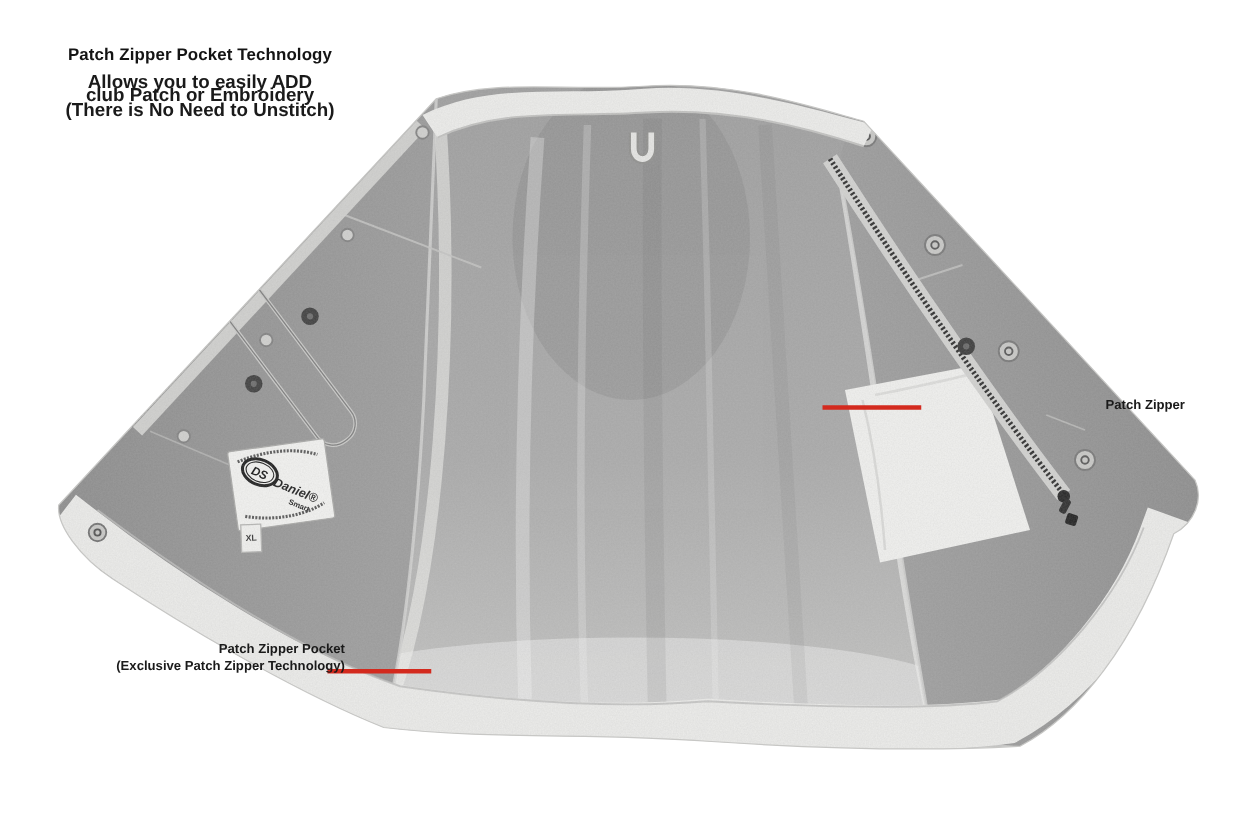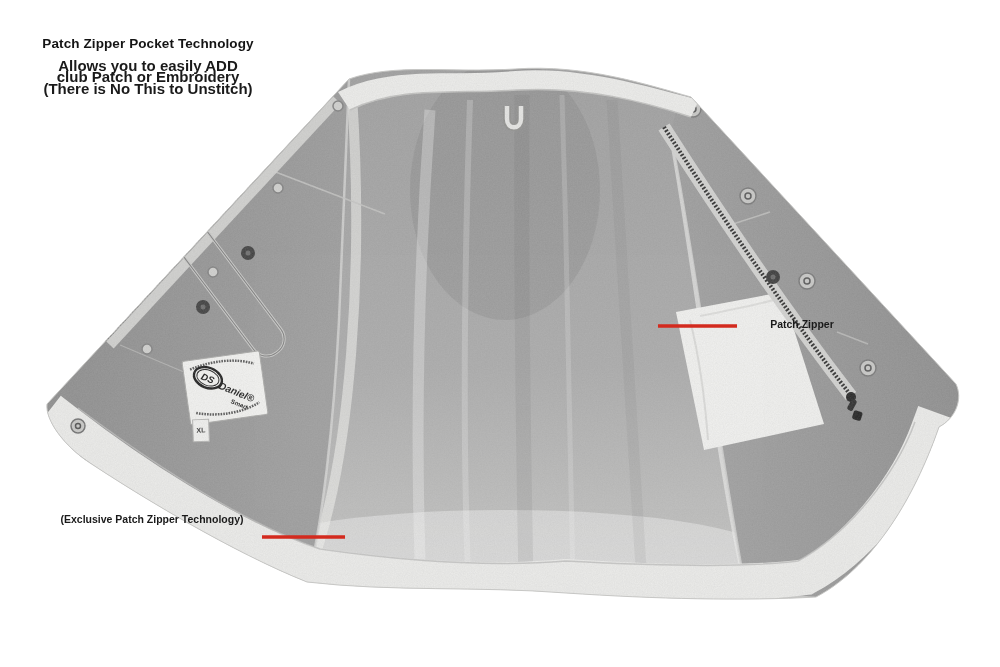--- a/index.html
+++ b/index.html
@@ -1,25 +1,25 @@
 <!DOCTYPE html>
 <html><head>
 <meta charset="utf-8">
 <style>
   html,body{margin:0;padding:0;background:#fff;}
   .canvas{
     position:relative;width:1000px;height:667px;background:#ffffff;overflow:hidden;
     font-family:"Liberation Sans","DejaVu Sans",sans-serif;color:#111;
   }
   .canvas svg{position:absolute;left:0;top:0;}
-  .header{position:absolute;left:20px;top:36px;width:256px;text-align:center;}
+  .header{position:absolute;left:32px;top:36px;width:256px;text-align:center;}
   .title{font-size:13.5px;font-weight:bold;letter-spacing:.1px;margin-bottom:9px;color:#141414;}
   .desc div{font-size:15px;font-weight:bold;line-height:11.4px;color:#1a1a1a;}
   .ann{position:absolute;text-align:center;font-weight:bold;color:#1a1a1a;}
-  .ann div{font-size:10.5px;line-height:13.5px;white-space:nowrap;}
+  .ann div{font-size:10.5px;line-height:13.5px;white-space:nowrap;text-align:right;}
   .ann-right{left:656px;top:318px;width:292px;}
   .ann-left{left:28px;top:513px;width:248px;}
   .disclaimer{
     position:absolute;left:25px;top:629px;width:975px;text-align:center;
     font-size:9.5px;font-weight:bold;color:#cc2222;letter-spacing:.1px;
   }
 </style>
 </head>
 <body>
 
@@ -168,25 +168,26 @@
 
     <line x1="658" y1="326" x2="737" y2="326" stroke="#d32a1e" stroke-width="3.5"></line>
     <line x1="262" y1="537" x2="345" y2="537" stroke="#d32a1e" stroke-width="3.5"></line>
   </svg>
 
   <div class="header">
     <div class="title">Patch Zipper Pocket Technology</div>
     <div class="desc">
       <div>Allows you to easily ADD</div>
       <div>club Patch or Embroidery</div>
-      <div>(There is No This to Unstitch)</div>
+      <div>(There is No Need to Unstitch)</div>
     </div>
   </div>
 
   <div class="ann ann-right">
     <div>Patch Zipper</div>
   </div>
 
   <div class="ann ann-left">
+    <div>Patch Zipper Pocket</div>
     <div>(Exclusive Patch Zipper Technology)</div>
   </div>
 
 </div>
 
 </body></html>

